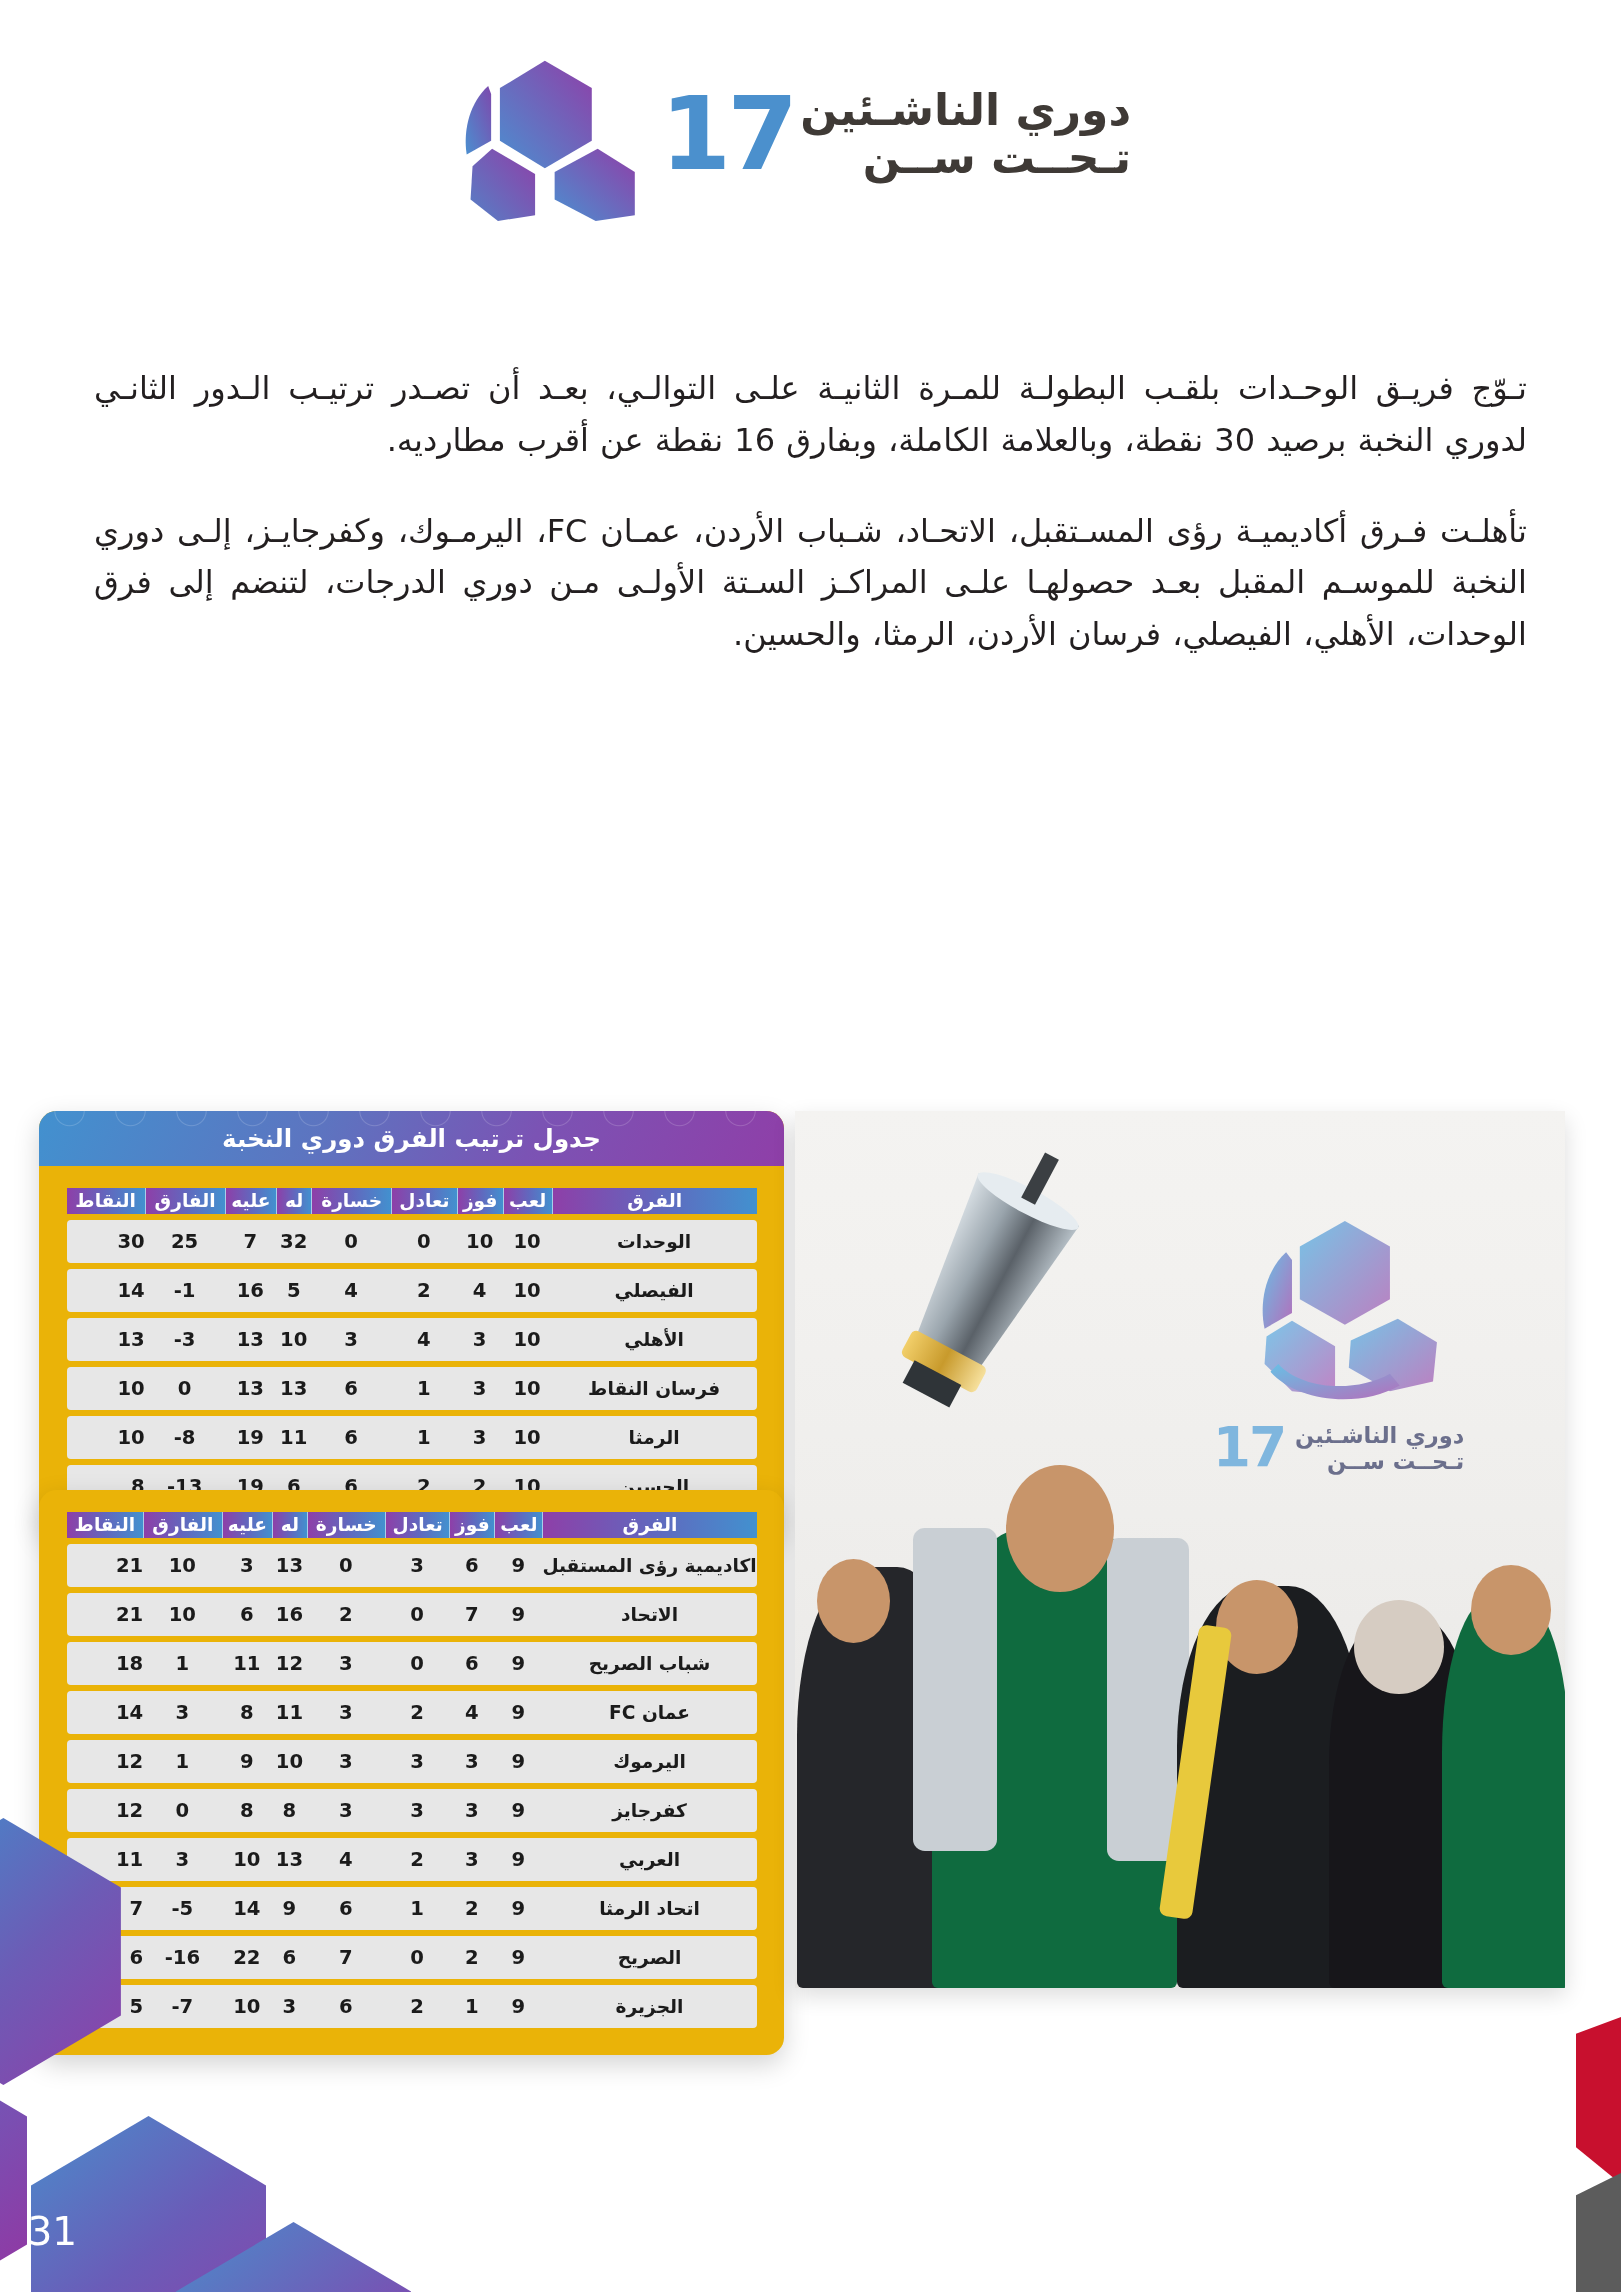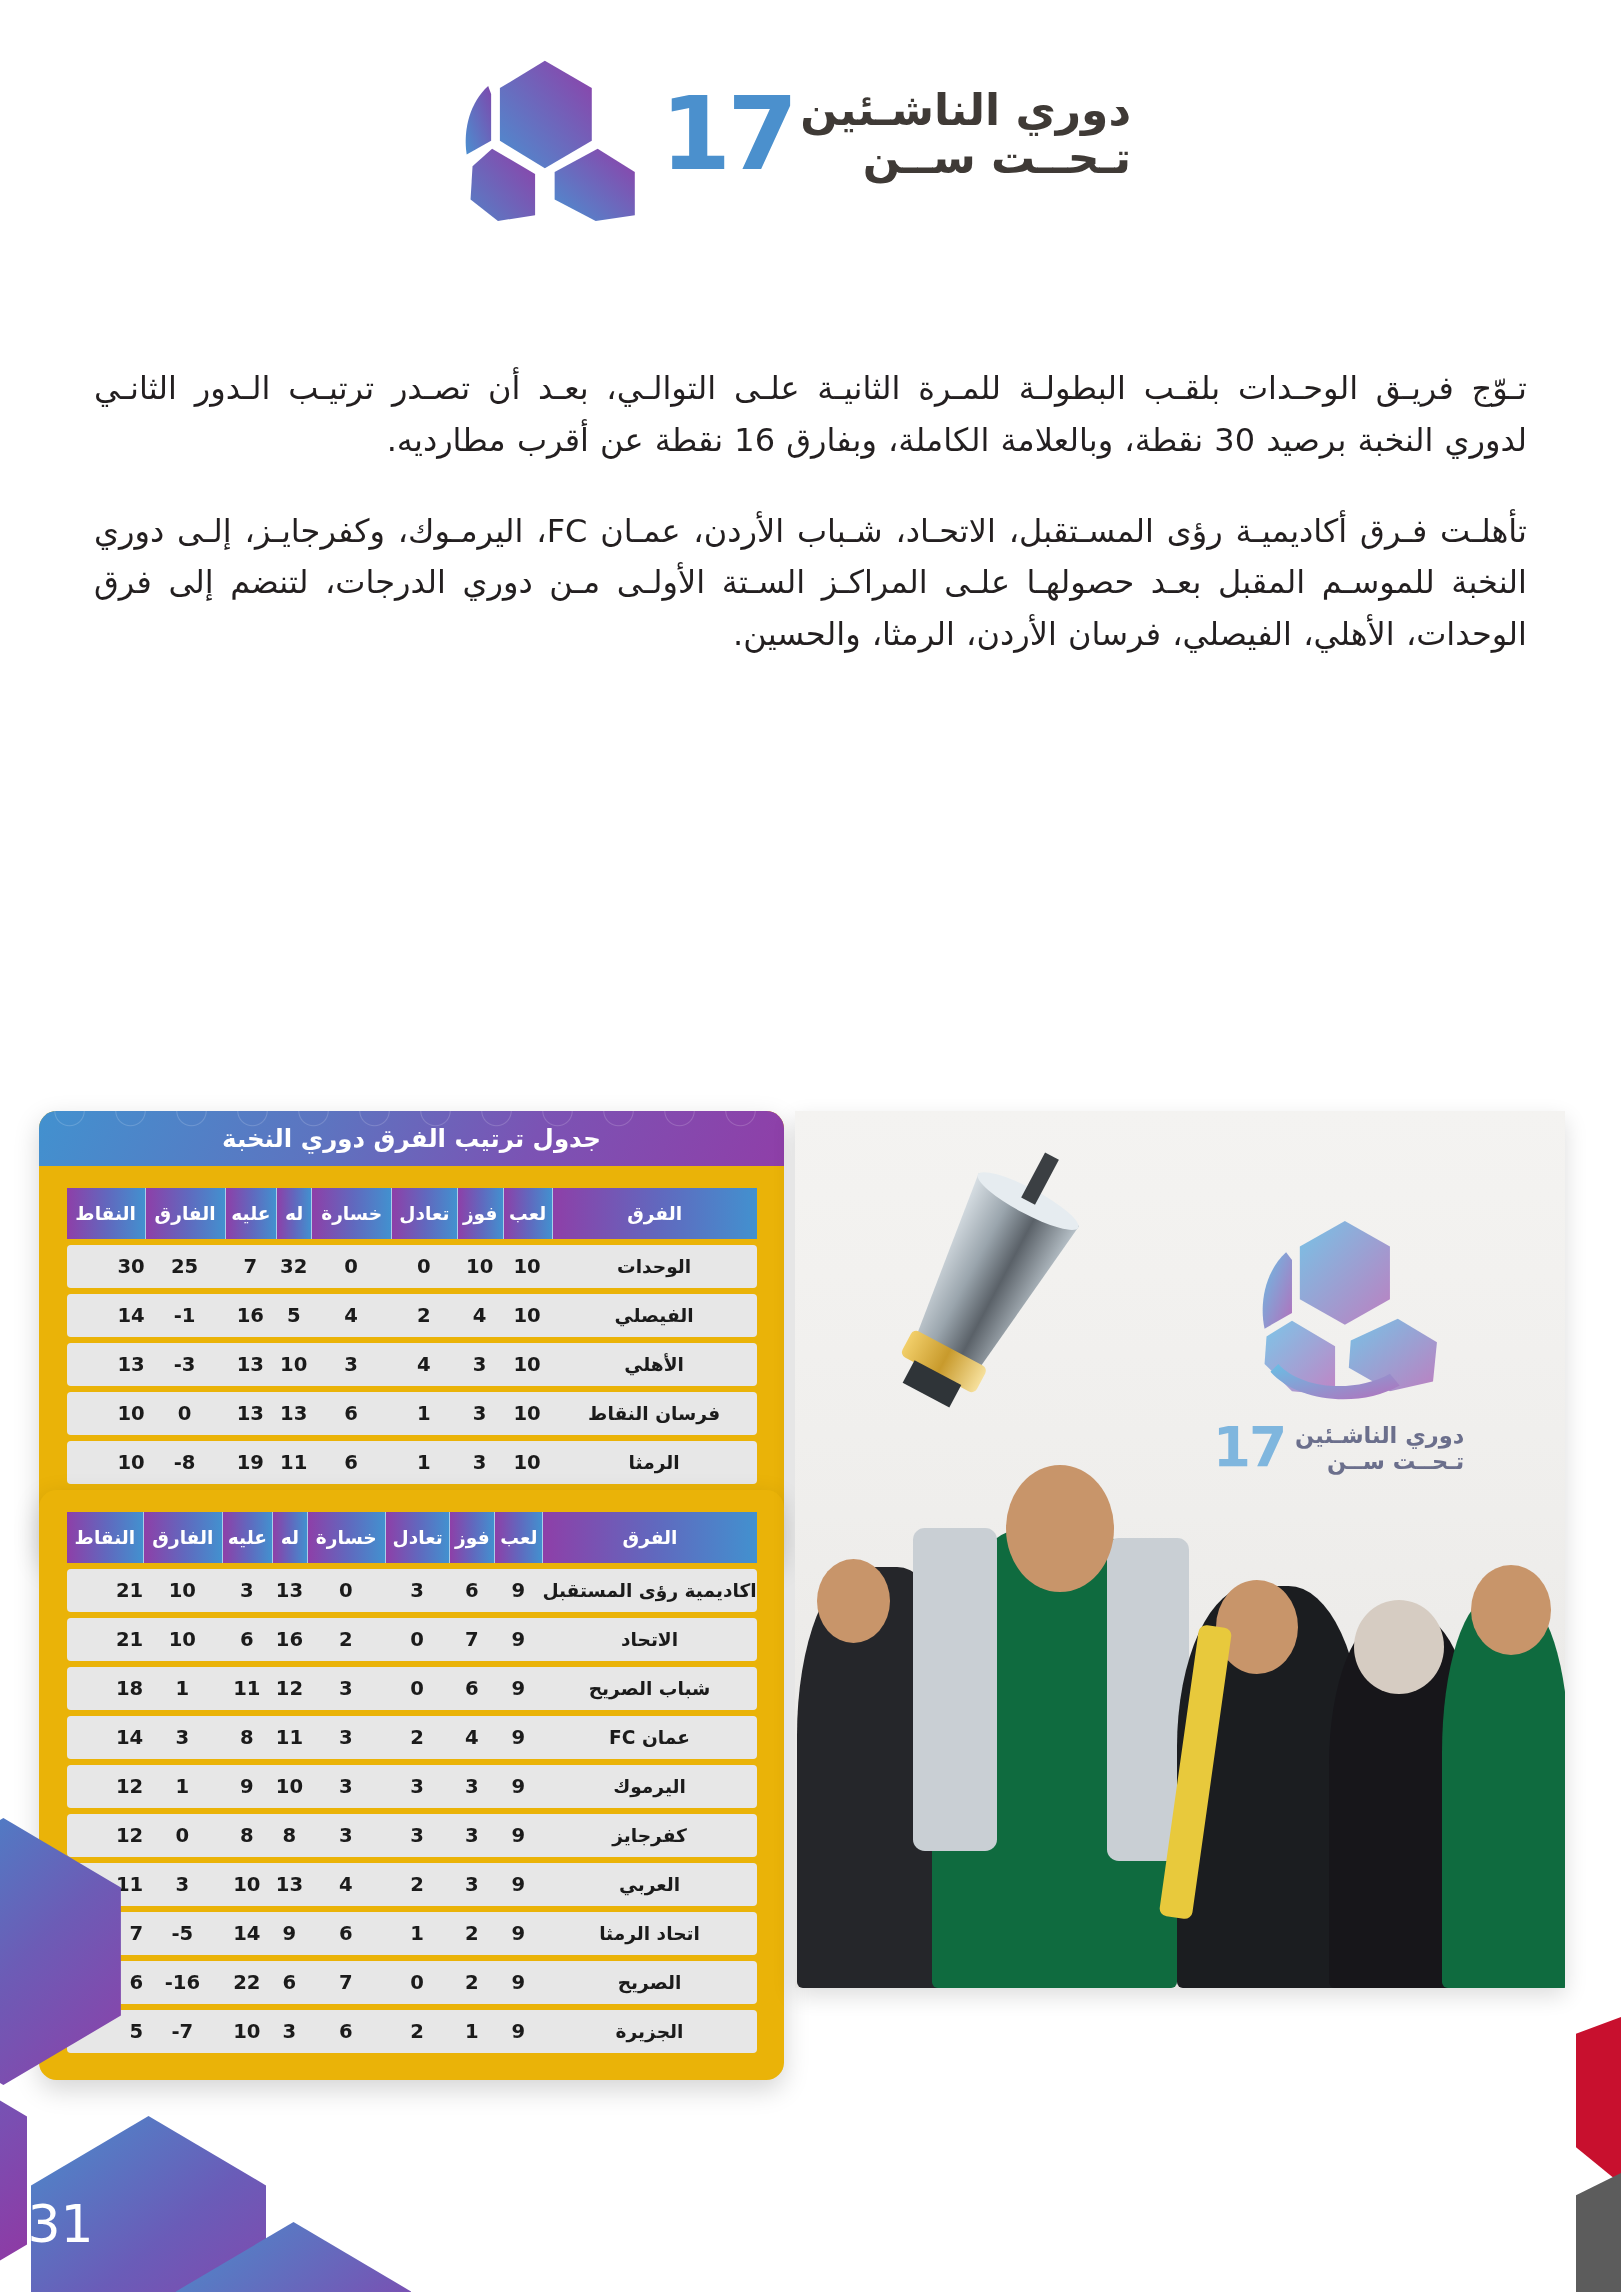--- a/index.html
+++ b/index.html
@@ -132,21 +132,21 @@
     margin: 15.7px 27.4px 21.6px 27.4px;
     border-collapse: separate;
     border-spacing: 0 6.9px;
     direction: rtl;
   }
   table.standings thead th {
     background: linear-gradient(270deg, #4291cf 0%, #6168be 48%, #8e3fa8 100%);
     color: #ffffff;
     font-size: 18.6px;
     font-weight: bold;
-    height: 51px;
+    height: 26px;
     padding: 0;
     text-align: center;
     border-left: 1px solid rgba(255,255,255,.55);
     white-space: nowrap;
   }
   table.standings thead th:last-child { border-left: none; }
   table.standings thead th.team-col {
     text-align: center;
     width: 204px;
   }
@@ -224,21 +224,21 @@
   .hex-a { left: 3.9px;  top: 94px;  background: linear-gradient(135deg,#3f8fcd 0%, #6c5cb6 55%, #8e3fa8 100%); }
   .hex-b { left: -90px; top: 323px; background: linear-gradient(140deg,#5d6ec0 0%, #7a4fb2 55%, #96329f 100%); }
   .hex-c { left: 149px; top: 392px; background: linear-gradient(140deg,#4a8ccb 0%, #6a5cb8 50%, #8e3fa8 100%); }
   .hex-d { left: 294px; bottom: -157px; background: linear-gradient(140deg,#4a8ccb 0%, #7a4fb2 60%, #96329f 100%); }
 
   .page-number {
     position: absolute;
     left: 27.4px;
     bottom: 39px;
     color: #ffffff;
-    font-size: 52px;
+    font-size: 39px;
     font-weight: 400;
     font-family: "DejaVu Sans", "Liberation Sans", sans-serif;
     z-index: 9;
     direction: ltr;
   }
 
   
   .edge-red {
     position: absolute;
     right: 0; top: 2017px;

